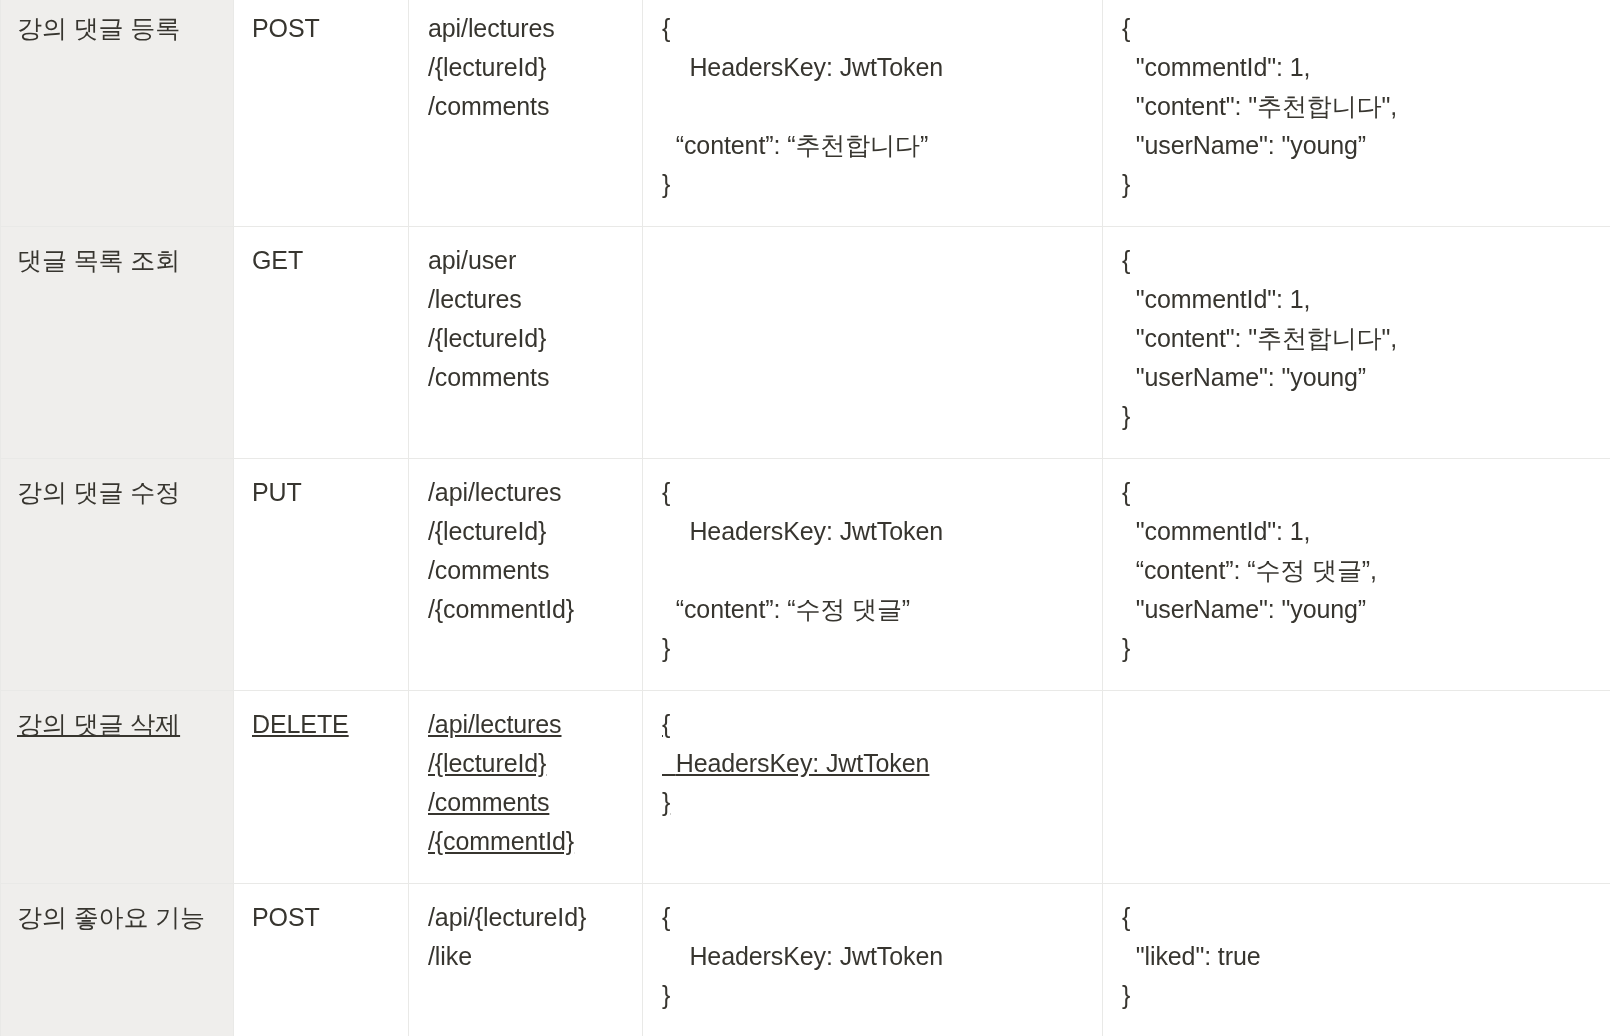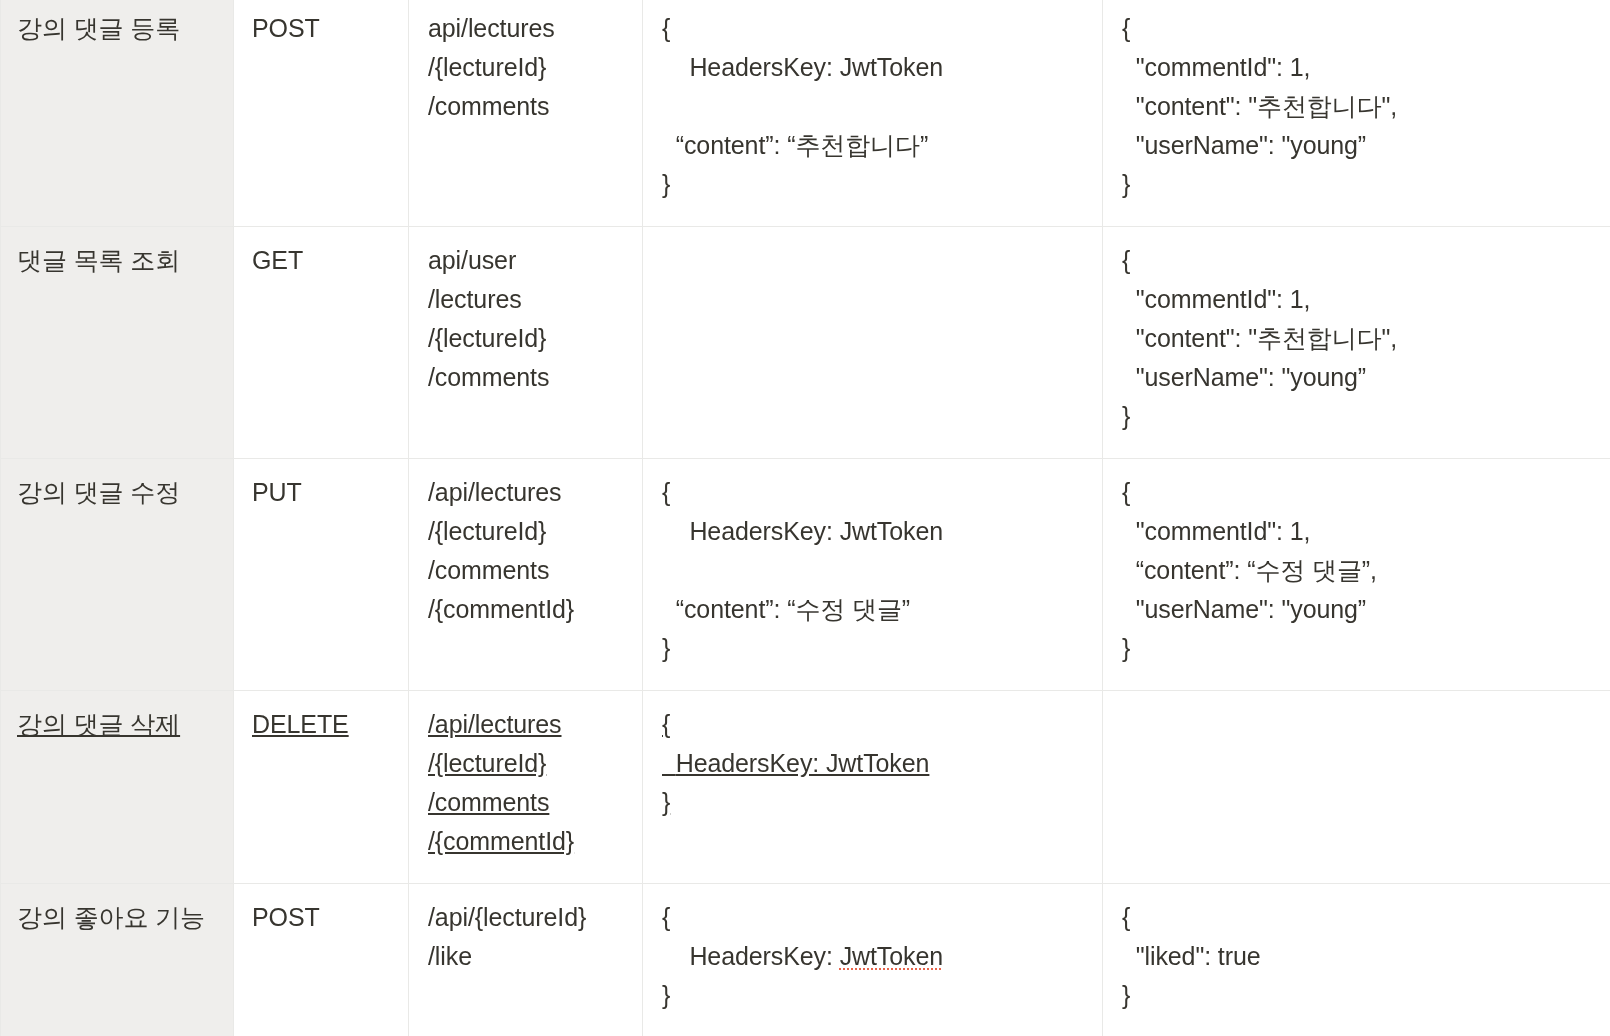--- a/index.html
+++ b/index.html
@@ -66,21 +66,20 @@
   tr.r5 { height: 180px; }
 
   .code {
     display: block;
     white-space: pre-wrap;
     font-family: "Liberation Sans", "DejaVu Sans", sans-serif;
   }
 
   
   .spellcheck {
-    text-decoration: underline;
     text-decoration-style: dotted;
     text-decoration-color: #e8644b;
     text-decoration-thickness: 2px;
     text-underline-offset: 3px;
   }
 </style>
 </head>
 <body>
 
 <table class="api-table">

